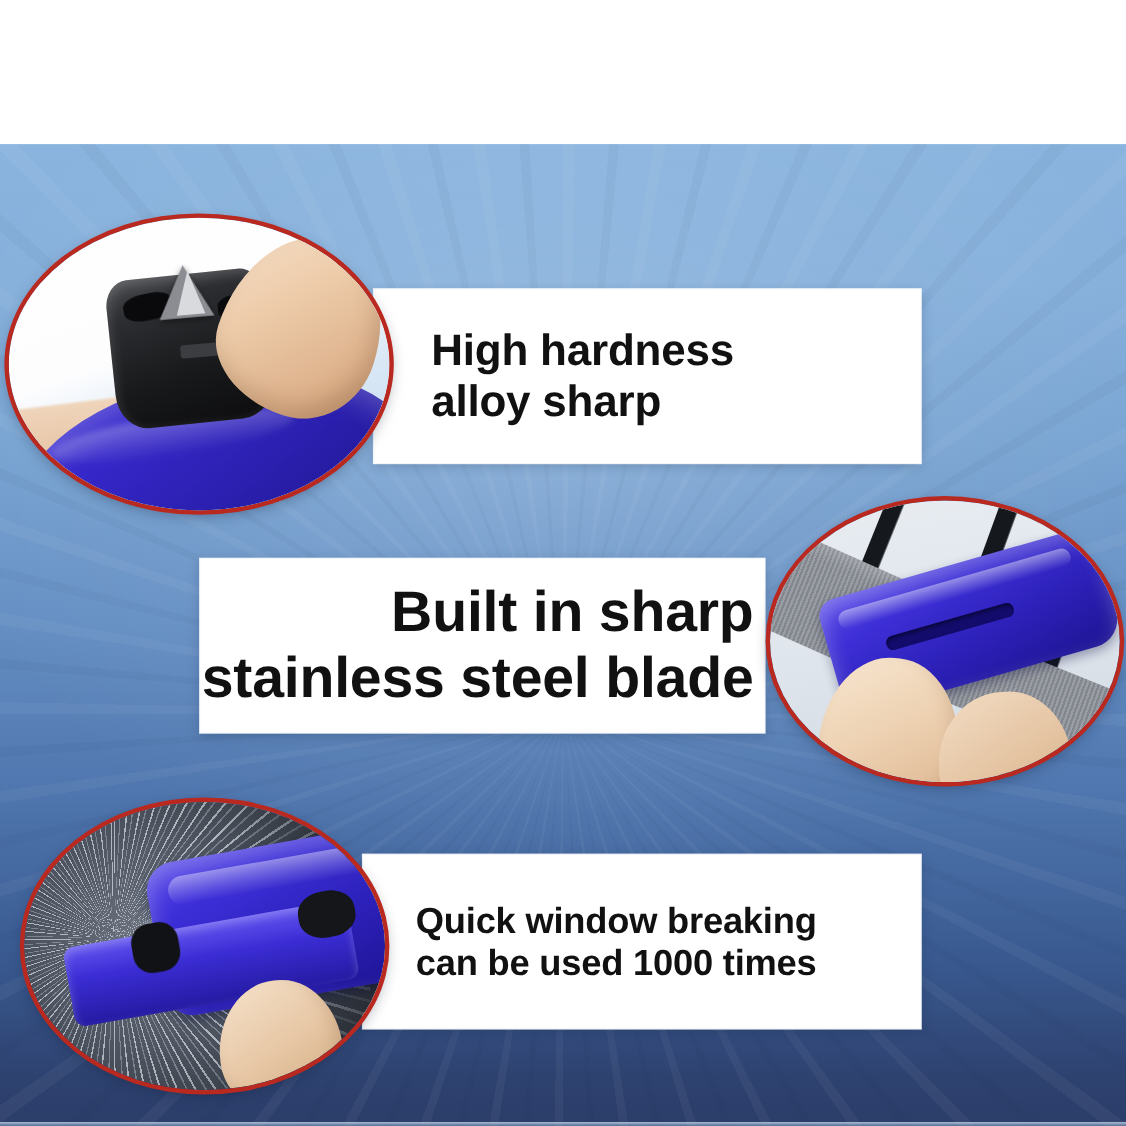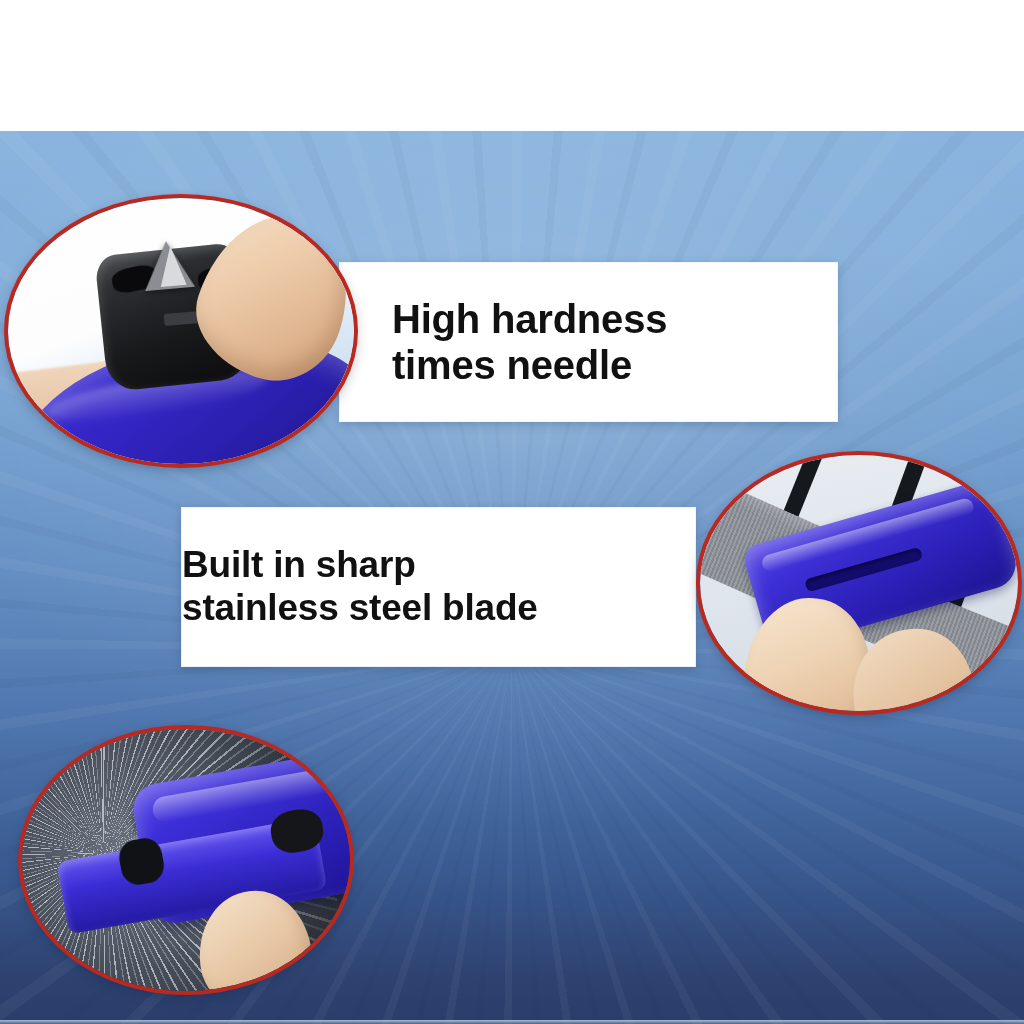--- a/index.html
+++ b/index.html
@@ -127,21 +127,21 @@
     font-weight: 700;
     line-height: 1.16;
     white-space: pre-line;
     letter-spacing: -0.2px;
   }
 
   #callout-1 { left: 340px; top: 263px;  width: 497px; height: 158px; }
   #callout-1 .ctext { font-size: 40px; padding-left: 52px; text-align: left; }
 
   #callout-2 { left: 182px; top: 508px;  width: 513px; height: 158px; }
-  #callout-2 .ctext { font-size: 37px; text-align: left; padding-right: 10px; }
+  #callout-2 .ctext { font-size: 52px; text-align: right; padding-right: 10px; }
 
   #callout-3 { left: 330px; top: 777px;  width: 507px; height: 158px; }
   #callout-3 .ctext { font-size: 33px; padding-left: 48px; text-align: left; }
 
   
   .photo-circle {
     position: absolute;
     border-radius: 50%;
     overflow: hidden;
     box-shadow: 0 0 0 4px #b9291f, 0 4px 14px rgba(10,25,50,0.4);
@@ -336,28 +336,32 @@
 
 
   <div class="bg">
     <div class="bg-rays"></div>
     <div class="bg-glow"></div>
     <div class="bg-bottomline"></div>
   </div>
 
   <div class="callout" id="callout-1">
     <div class="ctext">High hardness
-times needle</div>
+alloy sharp</div>
   </div>
 
   <div class="callout" id="callout-2">
     <div class="ctext">Built in sharp
 stainless steel blade</div>
   </div>
 
+  <div class="callout" id="callout-3">
+    <div class="ctext">Quick window breaking
+can be used 1000 times</div>
+  </div>
 
   <div class="photo-circle" id="photo-1">
     <div class="photo-inner">
       <div class="s1-bg"></div>
       <div class="s1-table"></div>
       <div class="s1-blue"></div>
       <div class="s1-black"></div>
       <div class="s1-notchL"></div>
       <div class="s1-notchR"></div>
       <div class="s1-slot"></div>

